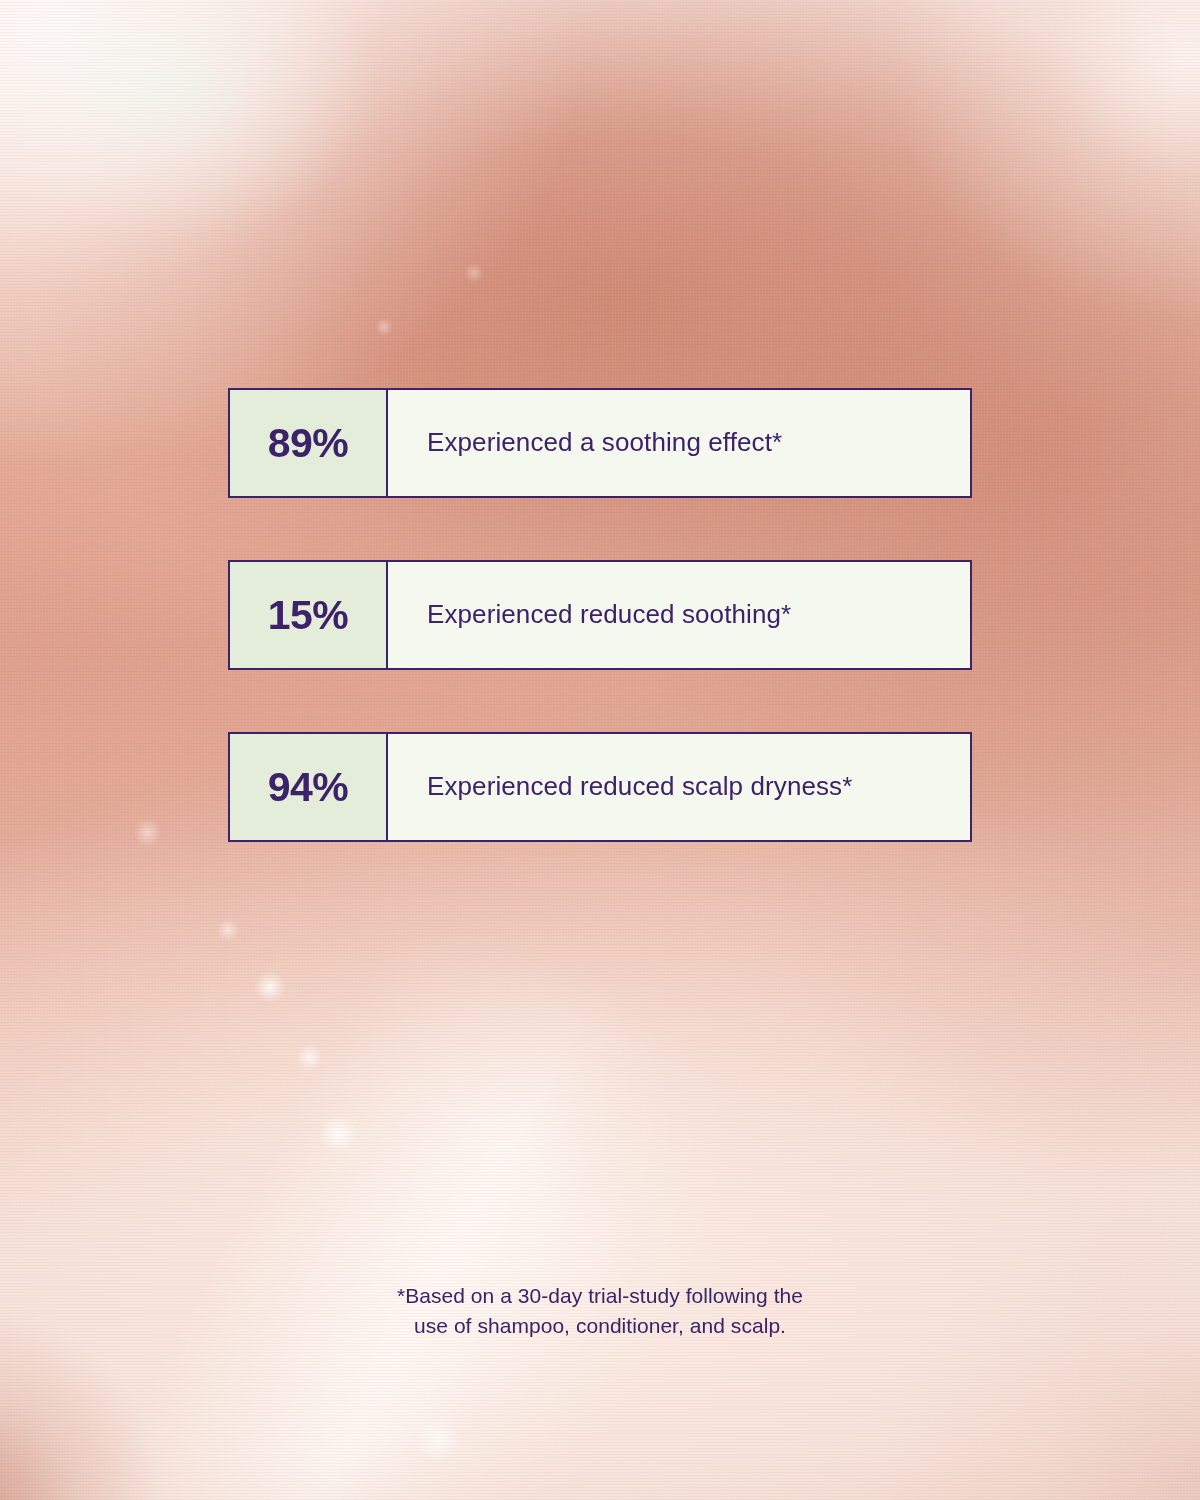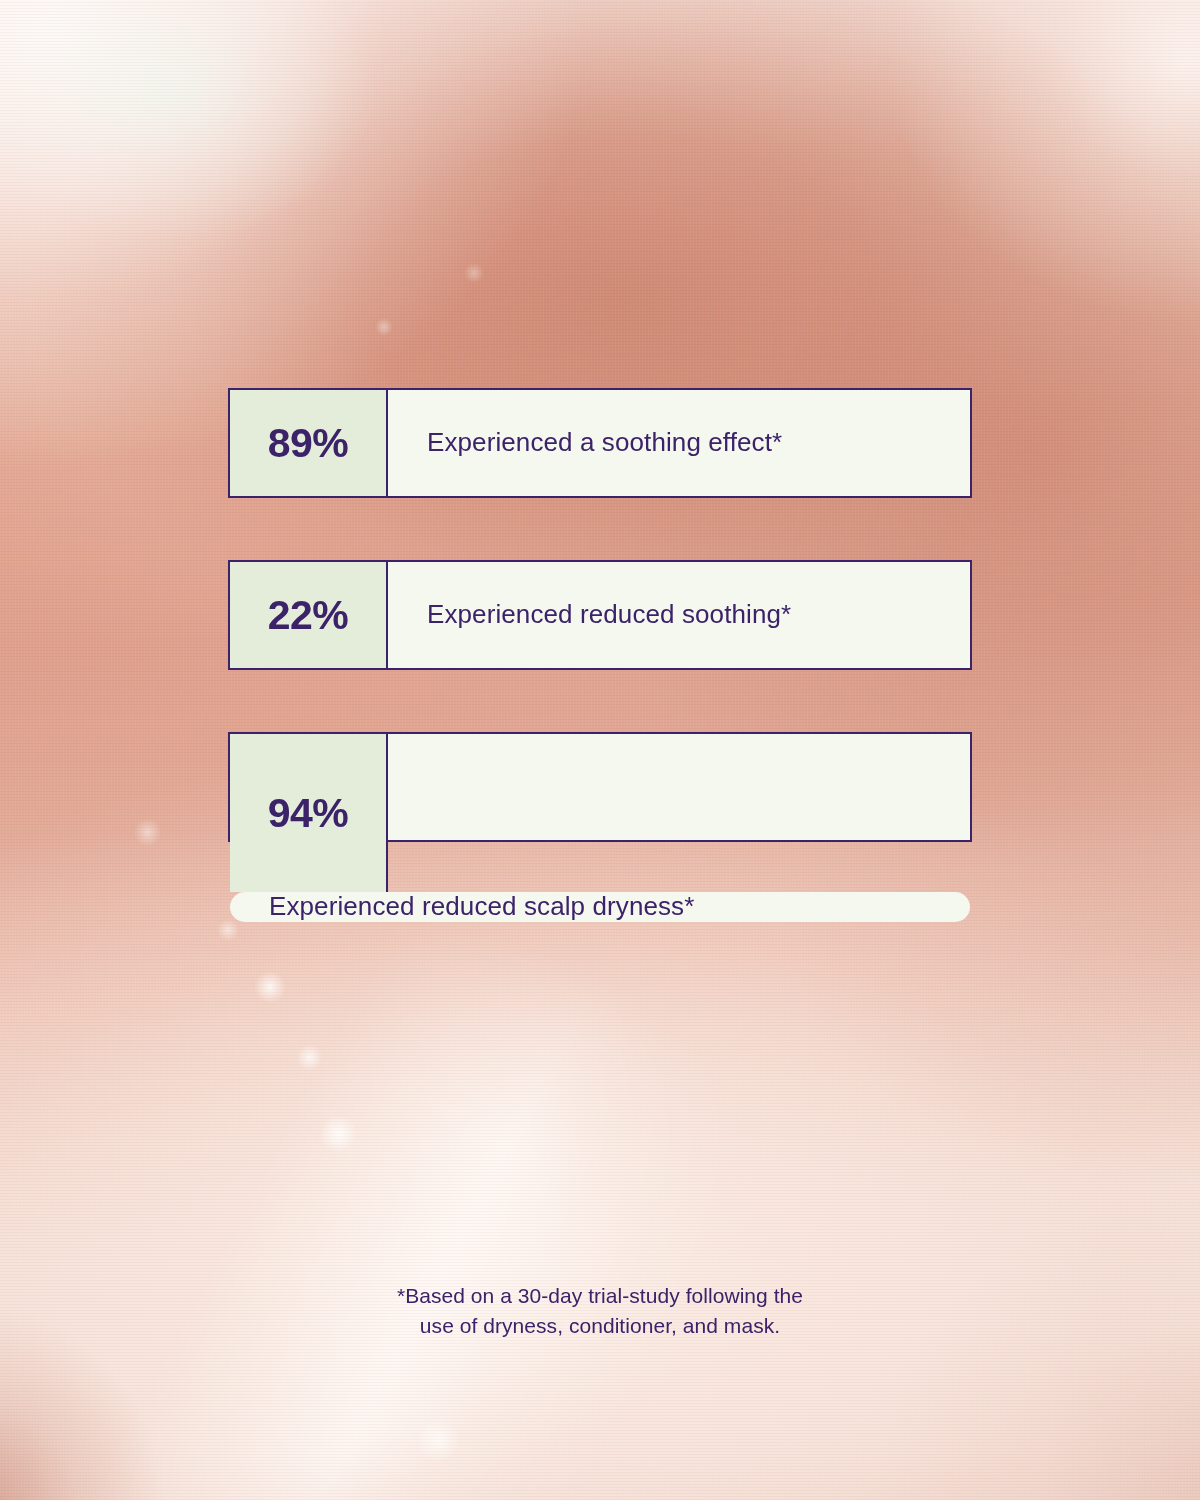--- a/index.html
+++ b/index.html
@@ -156,21 +156,21 @@
 
   .stat-card {
     display: flex;
     align-items: stretch;
     height: 110px;
     border: 2px solid #3b2269;
     background: #f5f8ef;
     box-sizing: border-box;
     margin-bottom: 62px;
   }
-  .stat-card:last-child { margin-bottom: 4px; flex-direction: column; }
+  .stat-card:last-child { margin-bottom: 4px; }
 
   .stat-value-cell {
     width: 158px;
     flex: 0 0 158px;
     background: #e4edd9;
     border-right: 2px solid #3b2269;
     display: flex;
     align-items: center;
     justify-content: center;
     box-sizing: border-box;
@@ -239,36 +239,36 @@
       <div class="stat-value-cell">
         <span class="stat-value">89%</span>
       </div>
       <div class="stat-label-cell">
         <span class="stat-label">Experienced a soothing effect*</span>
       </div>
     </div>
 
     <div class="stat-card">
       <div class="stat-value-cell">
-        <span class="stat-value">22%</span>
+        <span class="stat-value">15%</span>
       </div>
       <div class="stat-label-cell">
         <span class="stat-label">Experienced reduced soothing*</span>
       </div>
     </div>
 
     <div class="stat-card">
       <div class="stat-value-cell">
         <span class="stat-value">94%</span>
       </div>
       <div class="stat-label-cell">
         <span class="stat-label">Experienced reduced scalp dryness*</span>
       </div>
     </div>
 
   </div>
 
   <div class="footnote">
     <span class="fn-line">*Based on a 30-day trial-study following the</span>
-    <span class="fn-line">use of dryness, conditioner, and mask.</span>
+    <span class="fn-line">use of shampoo, conditioner, and scalp.</span>
   </div>
 
 </div>
 
 </body></html>

